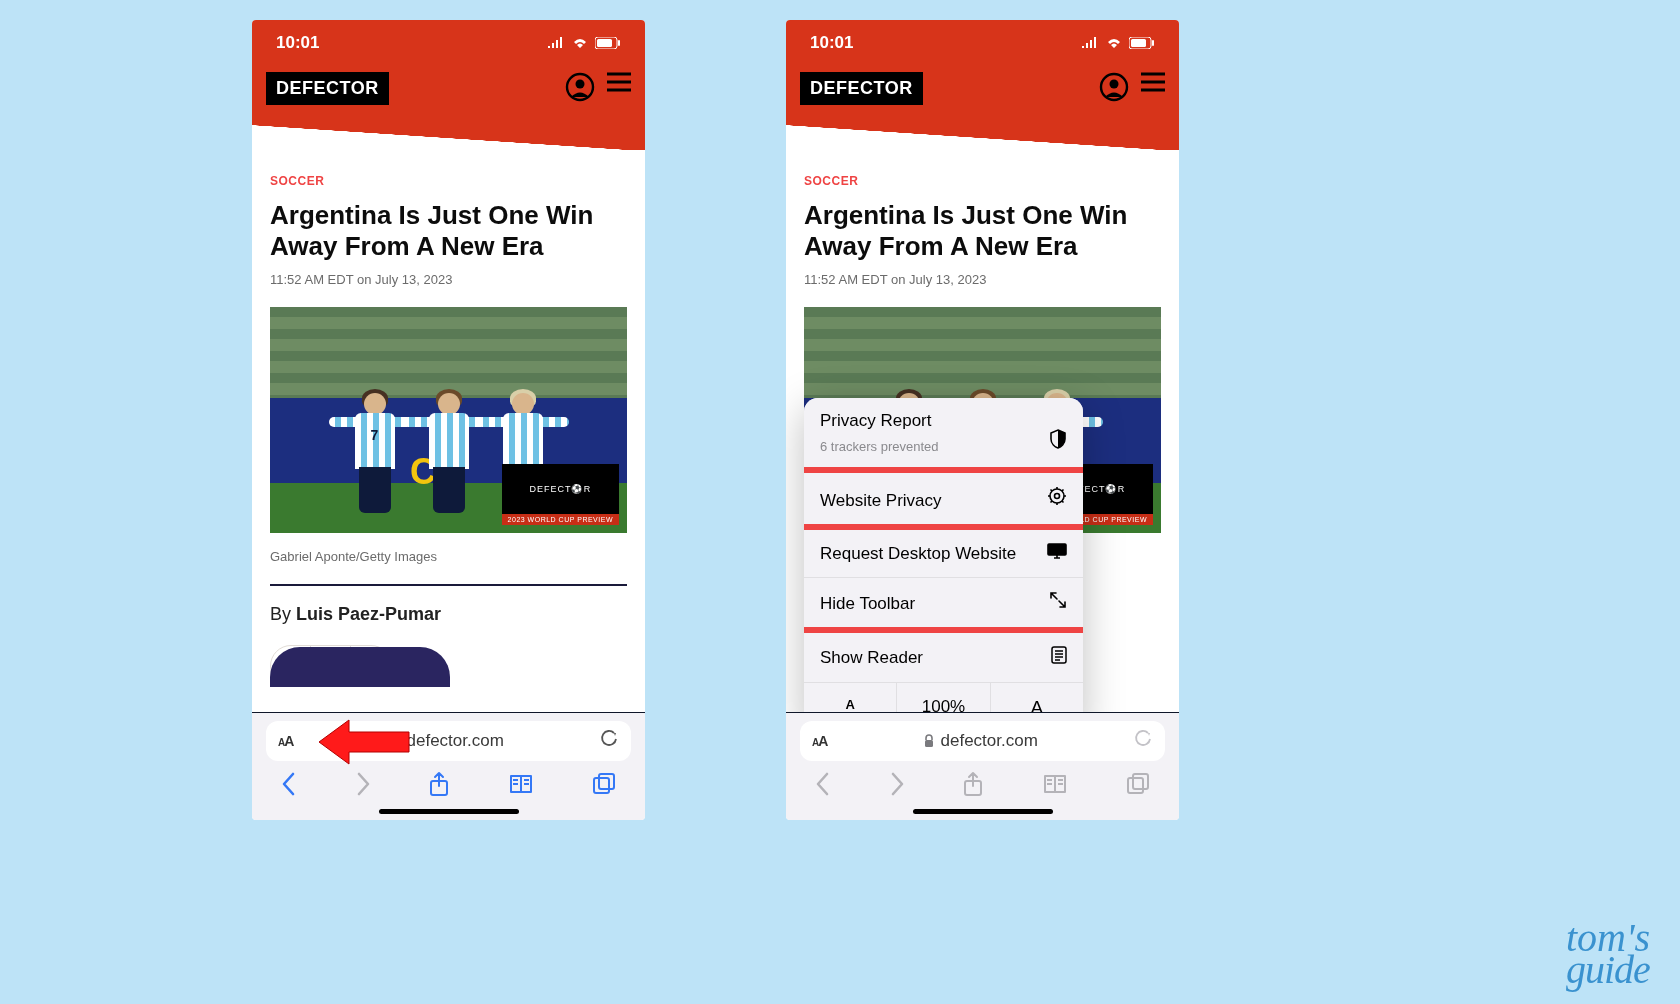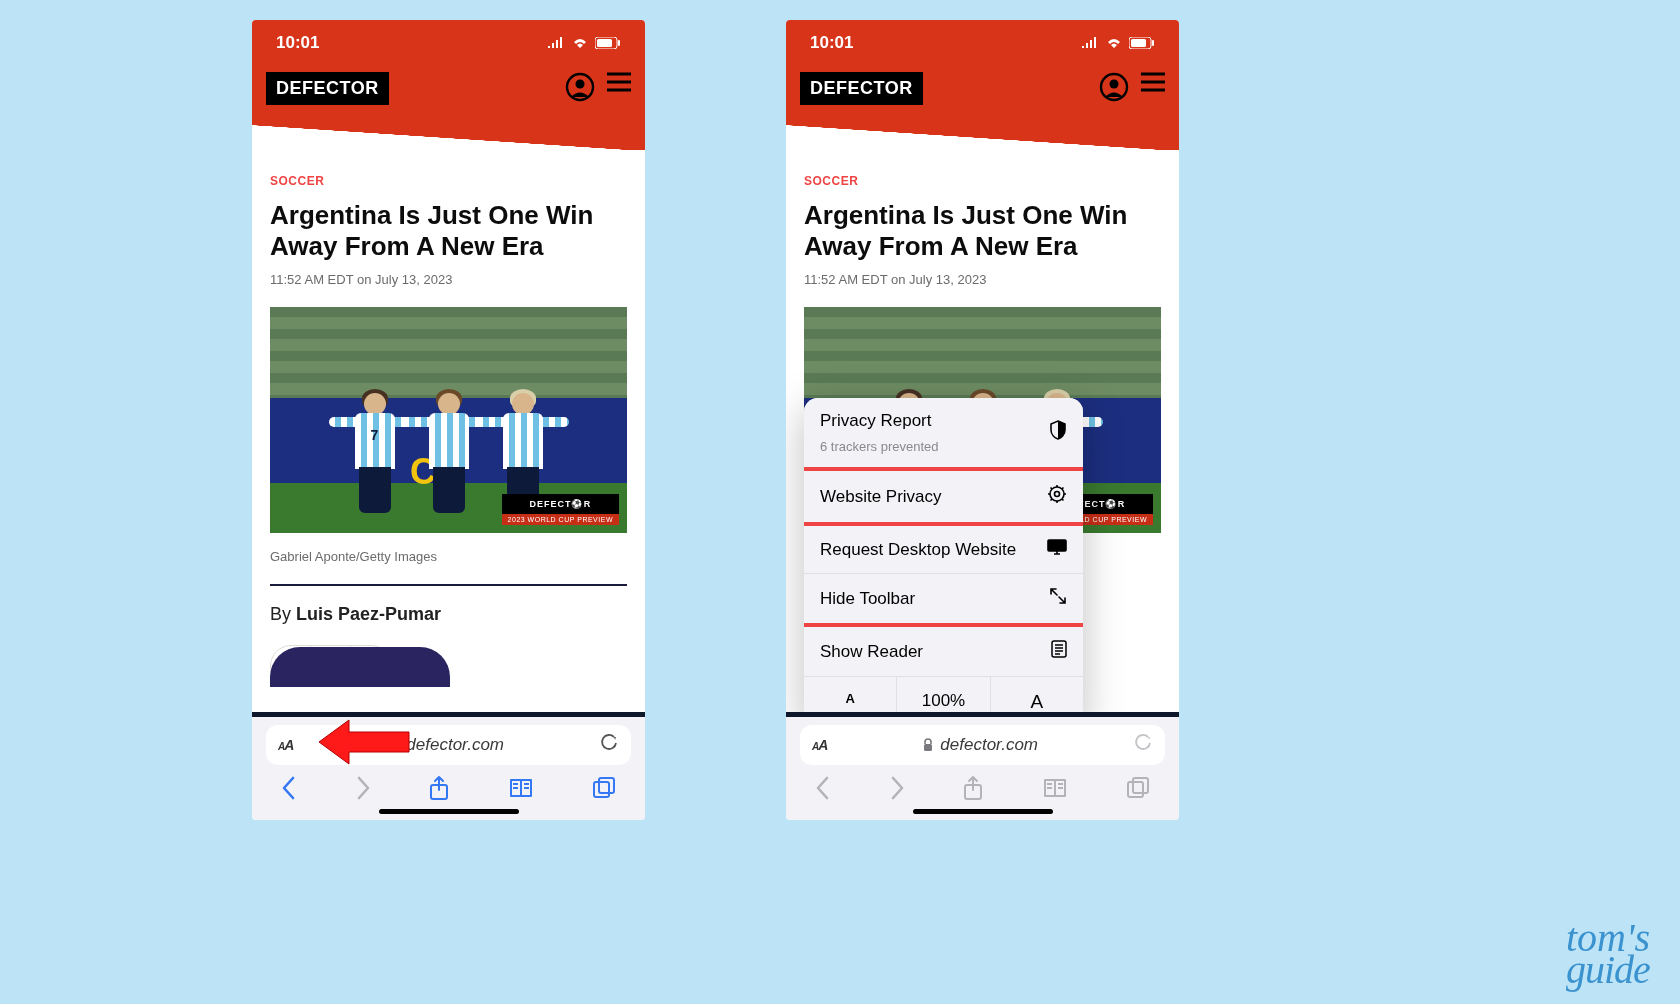--- a/index.html
+++ b/index.html
@@ -118,40 +118,39 @@
     background: repeating-linear-gradient(90deg,#fff 0 6px,#6ec1e4 6px 12px);
     border-radius:6px 6px 0 0;
   }
   .player .legs { width:32px;height:46px;background:#0e1a3a;position:absolute;top:74px;left:50%;transform:translateX(-50%); border-radius:0 0 6px 6px;}
   .player .arms { position:absolute;top:24px;left:-18px;right:-18px;height:10px;background:repeating-linear-gradient(90deg,#fff 0 6px,#6ec1e4 6px 12px);border-radius:5px; }
   .player.num::after { content:"7"; position:absolute; top:34px; left:50%; transform:translateX(-50%); font-weight:700; font-size:14px; color:#0e1a3a;}
   .hero .tag {
     position:absolute; right:8px; bottom:8px;
     color:#fff; font-size:9px; text-align:center;
   }
-  .hero .tag .t1 { background:#000;padding:5px 6px;font-weight:700;letter-spacing:1px; }
+  .hero .tag .t1 { background:#000;padding:20px 6px;font-weight:400;letter-spacing:1px; }
   .hero .tag .t2 { background:#c72e16;padding:2px 6px;font-size:7px;letter-spacing:0.5px; }
   .hero .yellow { position:absolute; left:140px; bottom:40px; color:#f3c40e; font-weight:800; font-size:36px; letter-spacing:2px;}
   .caption { font-size:13px; color:#6b6b6b; margin-bottom:20px; }
   .divider { border:0; border-top:2px solid #1a1a3a; margin-bottom:18px; }
   .byline { font-size:18px; color:#222; margin-bottom:20px; }
   .byline .author { font-weight:700; }
   .socials { display:flex; border:1px solid #e1dcd6; border-radius:22px; width:fit-content; overflow:hidden; margin-bottom:14px;}
   .socials .s { width:40px;height:40px;display:flex;align-items:center;justify-content:center;border-right:1px solid #e1dcd6;font-size:15px;font-weight:700; }
   .socials .s:last-child { border-right:0; }
   .fb { color:#1877f2; } .tw { color:#1da1f2; } .rd { color:#ff4500; }
   .pill { width:180px;height:40px;background:#2a2560;border-radius:30px 30px 0 0;position:absolute;bottom:0;left:18px; }
 
   
   .safari-bottom {
     position:absolute; bottom:0; left:0; right:0;
     background:#f3f2f6;
     height:108px;
-    border-top:5px solid #0f172a;
-    font-style:italic;
+    border-top:1px solid #0f172a;
   }
   .addrbar {
     margin:8px 14px 0 14px;
     background:#fff;
     border-radius:12px;
     height:40px;
     display:flex;
     align-items:center;
     padding:0 12px;
     gap:10px;
@@ -192,21 +191,21 @@
     color:#000;
   }
   .menu-item {
     padding:13px 16px;
     display:flex;
     align-items:center;
     justify-content:space-between;
     border-bottom:1px solid rgba(0,0,0,0.08);
     background:#f3f2f6;
   }
-  .menu-item.group-end { border-bottom:4px solid #ef4444; }
+  .menu-item.group-end { border-bottom:6px solid #ef4444;align-items:flex-end; }
   .menu-item .sub { font-size:13px; color:#8a8a8e; display:block; margin-top:8px; }
   .menu-item.highlighted {
     outline: 5px solid #ff0000;
     outline-offset:-4px;
     position:relative; z-index:2;
   }
   .zoom-row {
     display:flex; background:#f3f2f6;
   }
   .zoom-row .zc {

